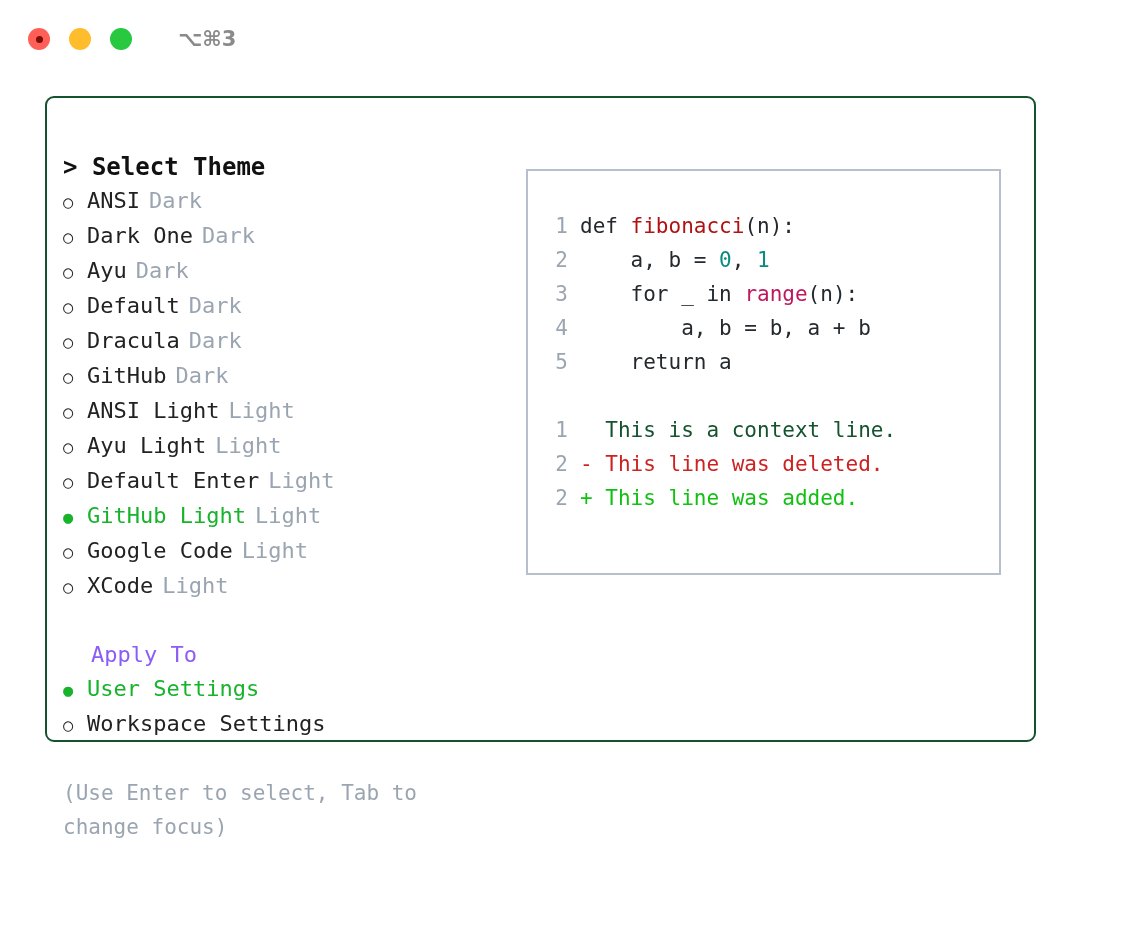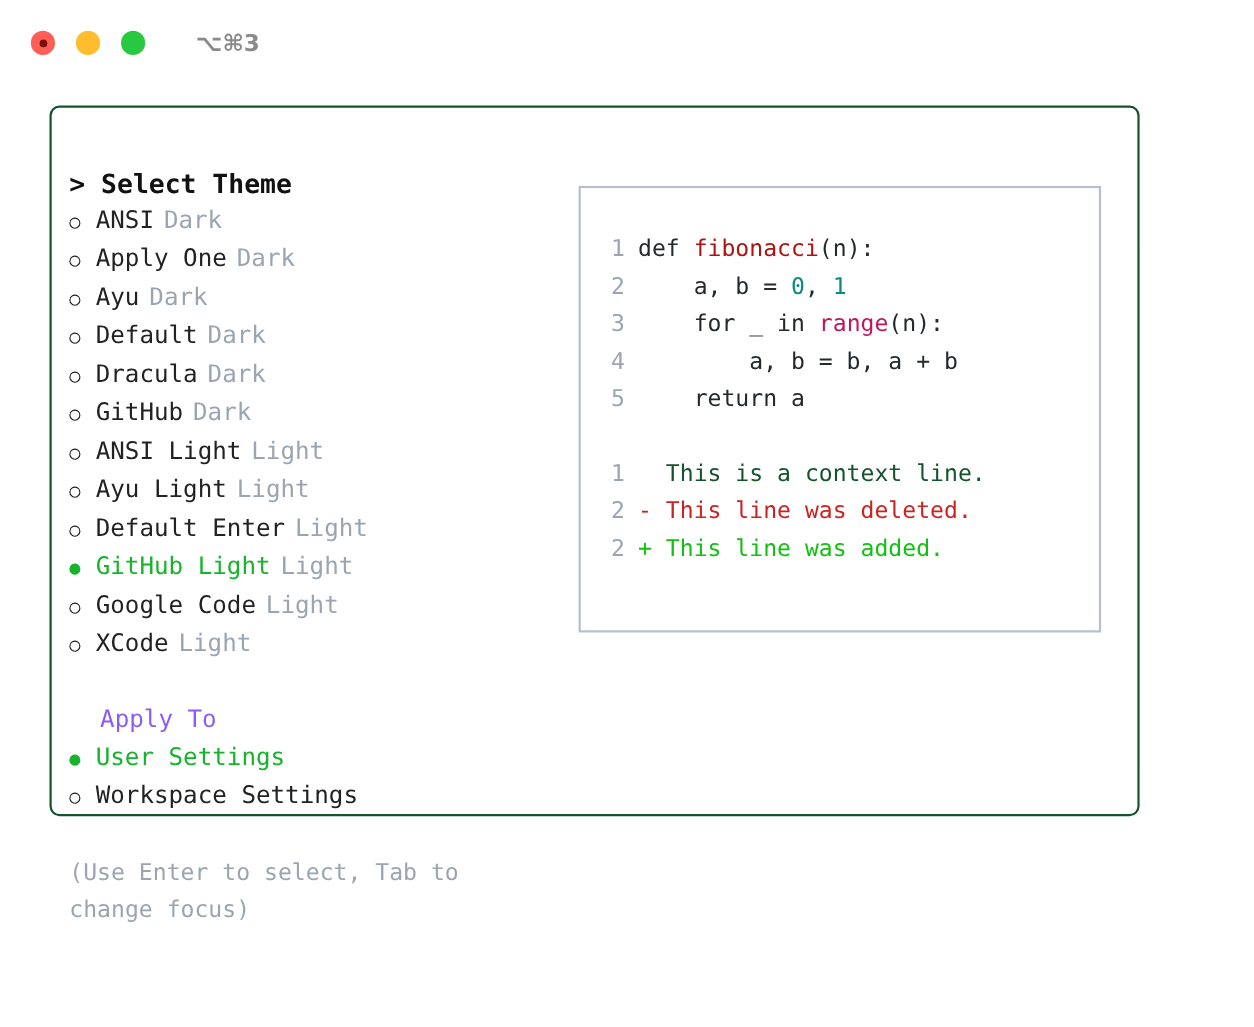--- a/index.html
+++ b/index.html
@@ -211,21 +211,21 @@
     <div class="shortcut">⌥⌘3</div>
   </div>
 
   <div class="panel">
     <div class="columns">
 
       <div class="left-col">
         <div class="section-title">&gt; Select Theme</div>
         <div id="theme-list">
             <div class="opt-row"><span class="opt-marker">○</span><span class="opt-name">ANSI</span><span class="opt-variant">Dark</span></div>
-            <div class="opt-row"><span class="opt-marker">○</span><span class="opt-name">Apply One</span><span class="opt-variant">Dark</span></div>
+            <div class="opt-row"><span class="opt-marker">○</span><span class="opt-name">Dark One</span><span class="opt-variant">Dark</span></div>
             <div class="opt-row"><span class="opt-marker">○</span><span class="opt-name">Ayu</span><span class="opt-variant">Dark</span></div>
             <div class="opt-row"><span class="opt-marker">○</span><span class="opt-name">Default</span><span class="opt-variant">Dark</span></div>
             <div class="opt-row"><span class="opt-marker">○</span><span class="opt-name">Dracula</span><span class="opt-variant">Dark</span></div>
             <div class="opt-row"><span class="opt-marker">○</span><span class="opt-name">GitHub</span><span class="opt-variant">Dark</span></div>
             <div class="opt-row"><span class="opt-marker">○</span><span class="opt-name">ANSI Light</span><span class="opt-variant">Light</span></div>
             <div class="opt-row"><span class="opt-marker">○</span><span class="opt-name">Ayu Light</span><span class="opt-variant">Light</span></div>
             <div class="opt-row"><span class="opt-marker">○</span><span class="opt-name">Default Enter</span><span class="opt-variant">Light</span></div>
             <div class="opt-row selected"><span class="opt-marker">●</span><span class="opt-name">GitHub Light</span><span class="opt-variant">Light</span></div>
             <div class="opt-row"><span class="opt-marker">○</span><span class="opt-name">Google Code</span><span class="opt-variant">Light</span></div>
             <div class="opt-row"><span class="opt-marker">○</span><span class="opt-name">XCode</span><span class="opt-variant">Light</span></div>

